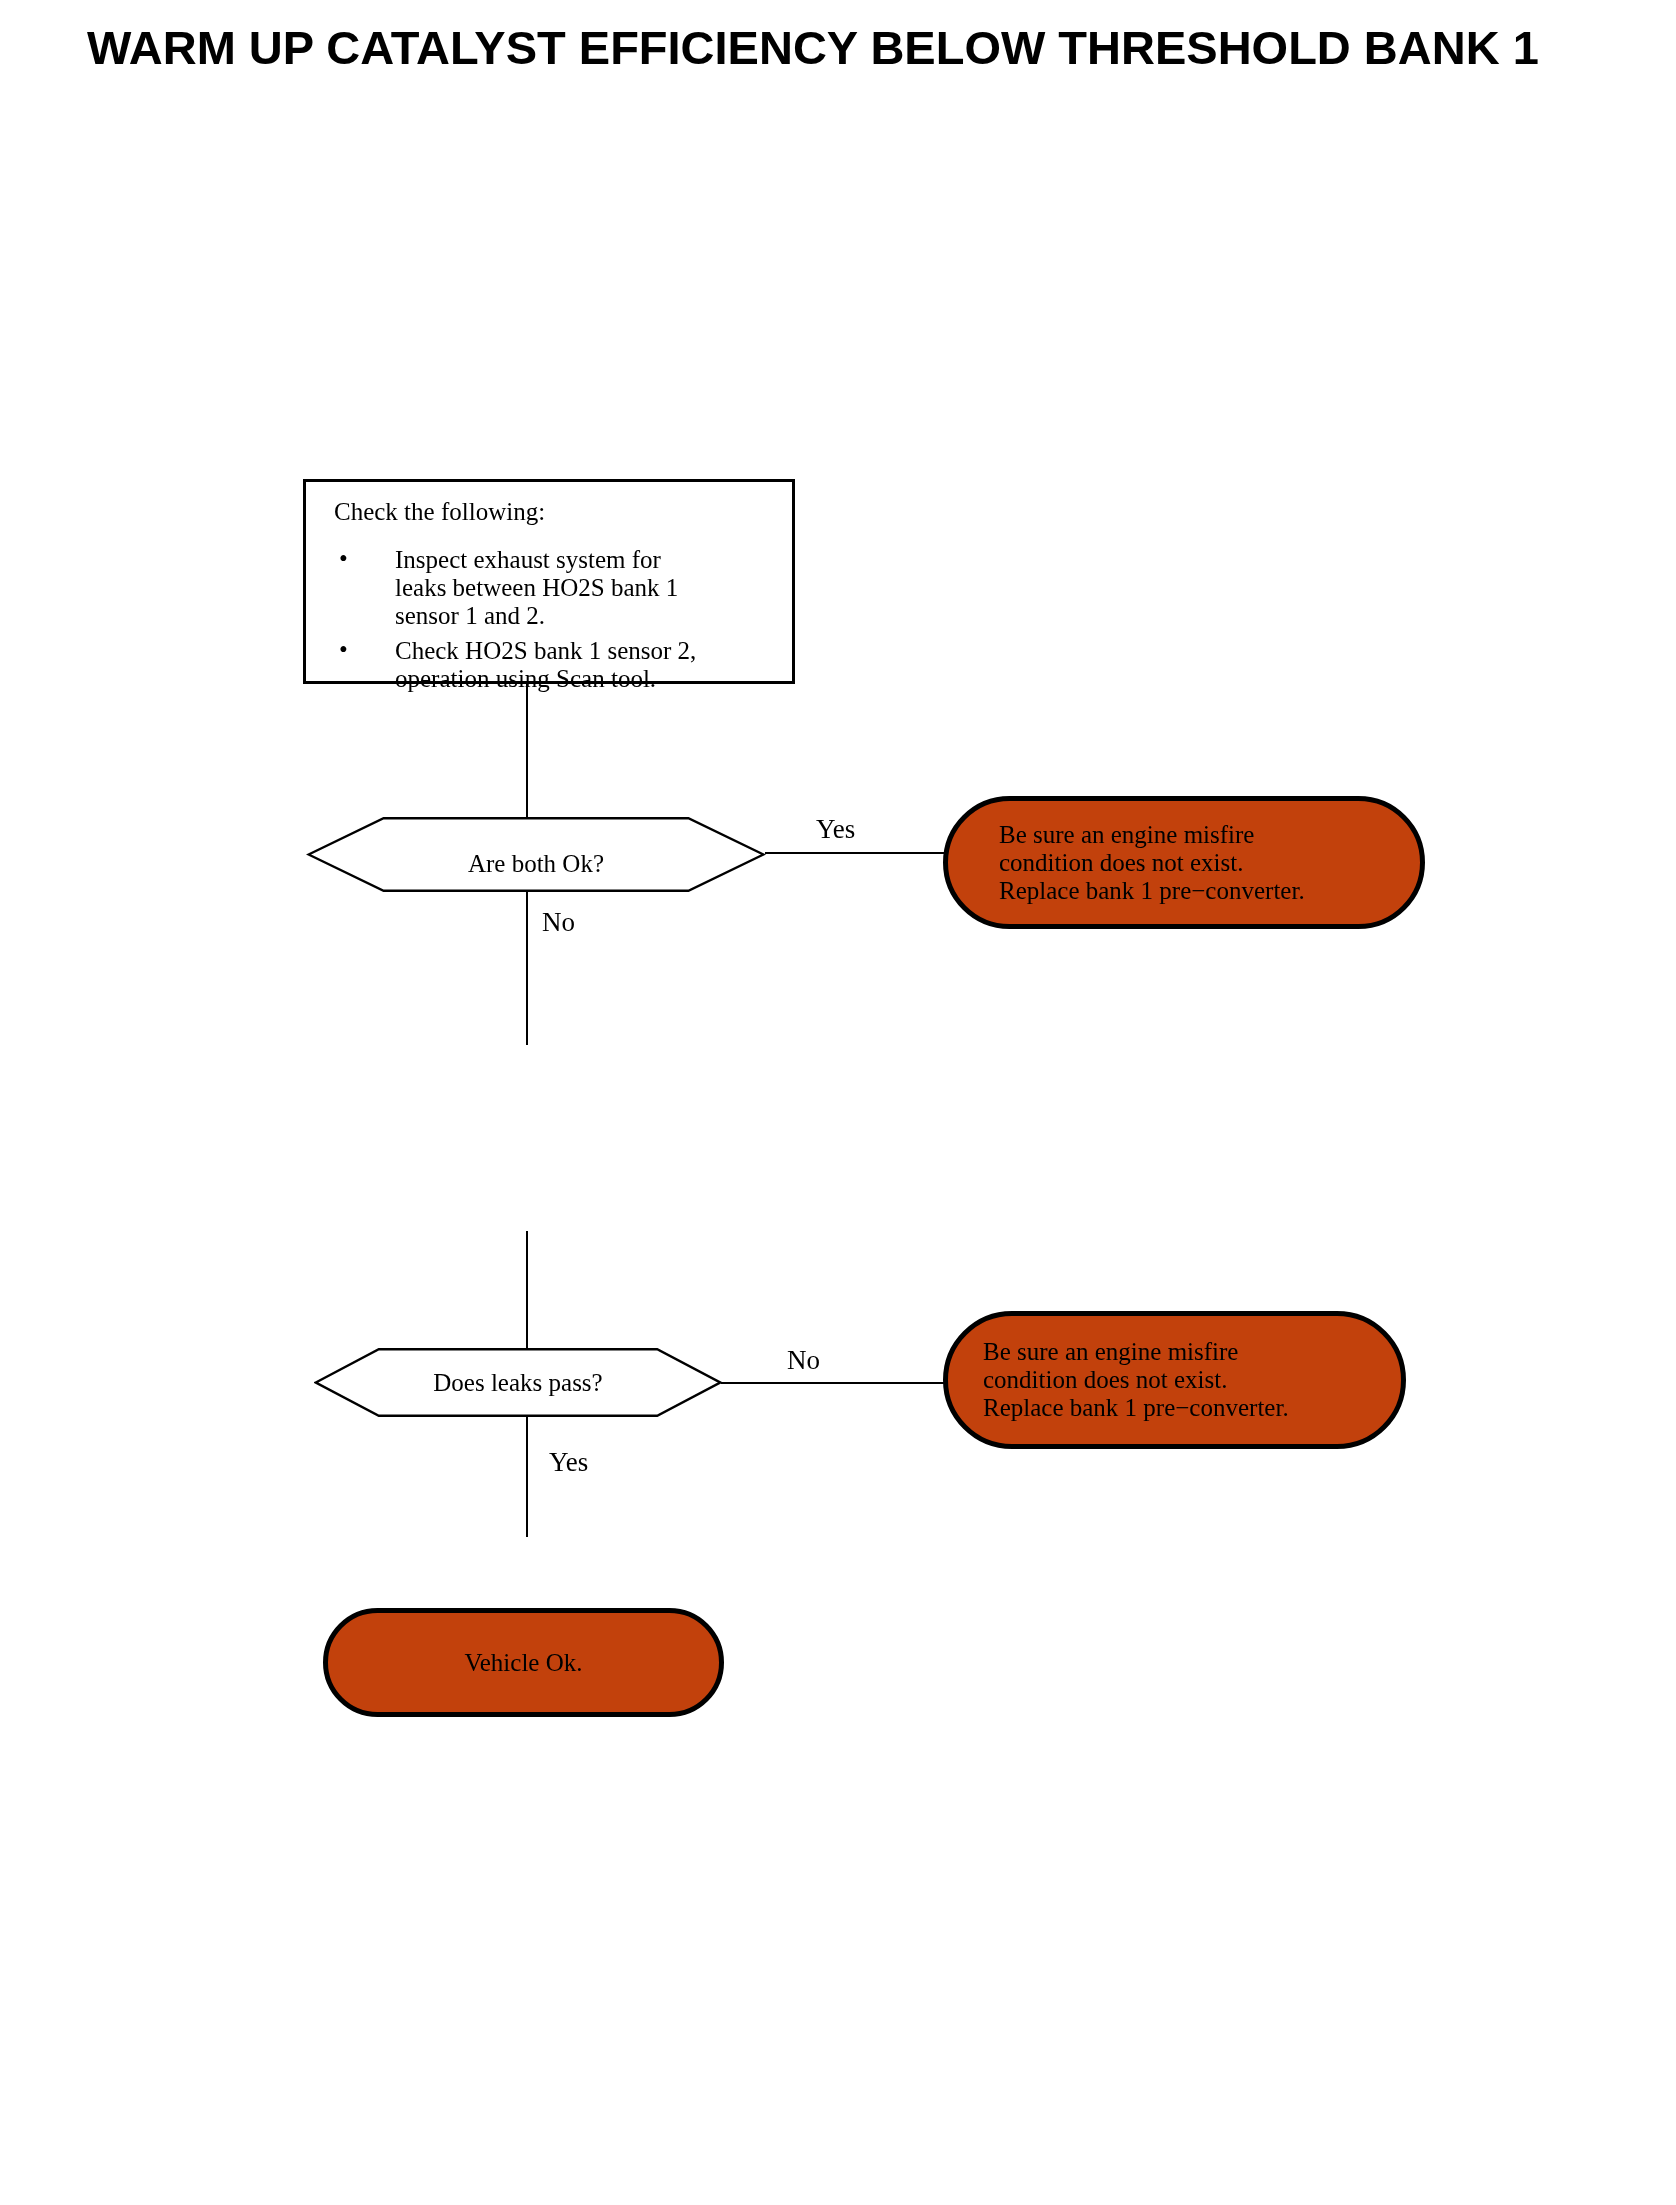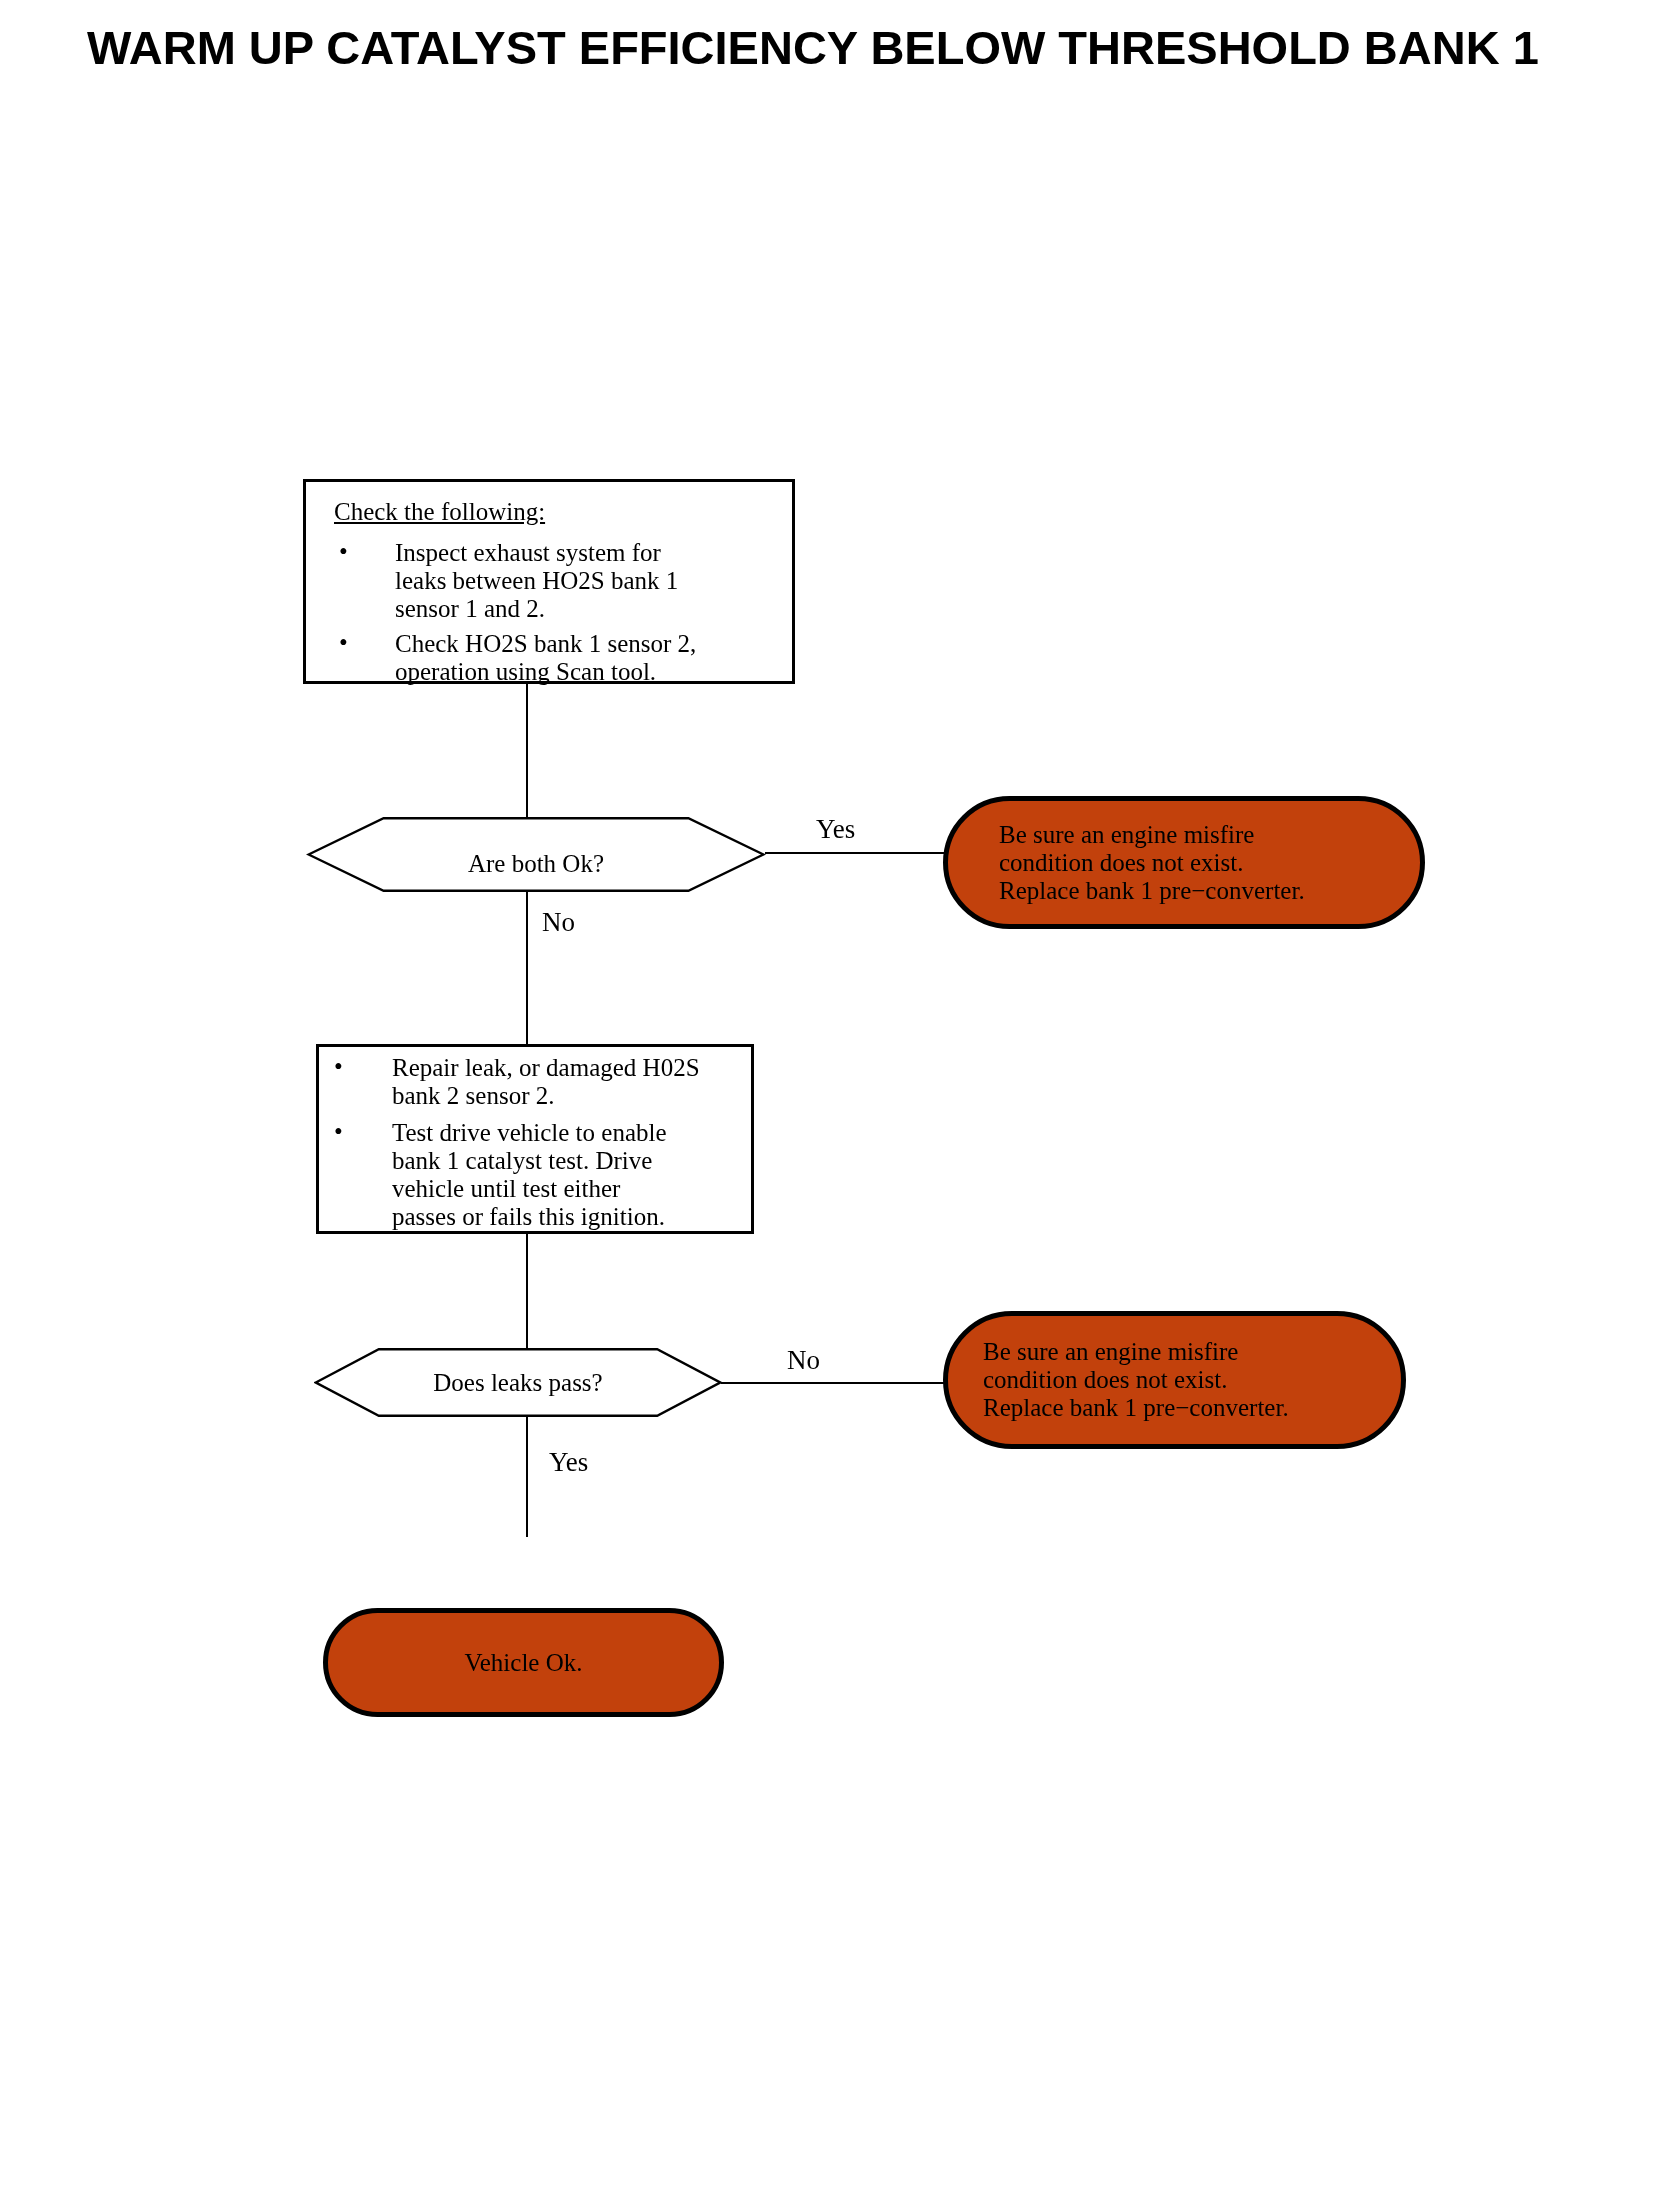--- a/index.html
+++ b/index.html
@@ -12,21 +12,21 @@
   .title {
     position:absolute; left:87px; top:24px;
     font-family:"Liberation Sans","DejaVu Sans",sans-serif;
     font-weight:bold; font-size:47px; line-height:1;
     white-space:nowrap; letter-spacing:0;
   }
   .node { position:absolute; box-sizing:border-box; background:#ffffff; }
   .rect { border:3px solid #000000; font-size:25px; line-height:28px; }
   .box1 { left:303px; top:479px; width:492px; height:205px; padding:16px 17px 0 28px; }
   .box2 { left:316px; top:1044px; width:438px; height:190px; padding:7.3px 12px 0 15px; }
-  .intro { margin:0 0 13px 0;text-decoration:underline; }
+  .intro { margin:0 0 20px 0; }
   ul.bullets { list-style:none; margin:0; padding:0; }
   .bullets li { position:relative; margin-top:7.3px; white-space:pre-line; }
   .box1 .bullets li { padding-left:61px; }
   .box1 .bullets li::before { content:"\2022"; position:absolute; left:4.9px; top:-1.2px; }
   .box2 .bullets li { padding-left:58px; margin-top:8.5px; }
   .box2 .bullets li:first-child { margin-top:0; }
   .box2 .bullets li::before { content:"\2022"; position:absolute; left:0px; top:-1.2px; }
   .vline { position:absolute; width:2.4px; background:#000000; }
   .hline { position:absolute; height:2.4px; background:#000000; }
   .hex { position:absolute; }
@@ -79,30 +79,20 @@
 
   <div class="stadium s1">
     <div>Be sure an engine misfire
 condition does not exist.
 Replace bank 1 pre−converter.</div>
   </div>
 
   <div class="vline" style="left:526px; top:891px; height:154px;"></div>
   <div class="elabel" style="left:542px; top:908px;">No</div>
 
-  <div class="node rect box2">
-    <ul class="bullets">
-      <li>Repair leak, or damaged H02S
-bank 2 sensor 2.</li>
-      <li>Test drive vehicle to enable
-bank 1 catalyst test. Drive
-vehicle until test either
-passes or fails this ignition.</li>
-    </ul>
-  </div>
 
   <div class="vline" style="left:526px; top:1231px; height:118px;"></div>
 
   <div class="hex" style="left:314px; top:1348px; width:408px; height:69px;">
     <svg width="408" height="69" viewBox="0 0 672 114">
       <polygon points="2,57 106,2 566,2 670,57 566,112 106,112" fill="#ffffff" stroke="#000000" stroke-width="4"></polygon>
     </svg>
     <div class="q">Does leaks pass?</div>
   </div>
 

